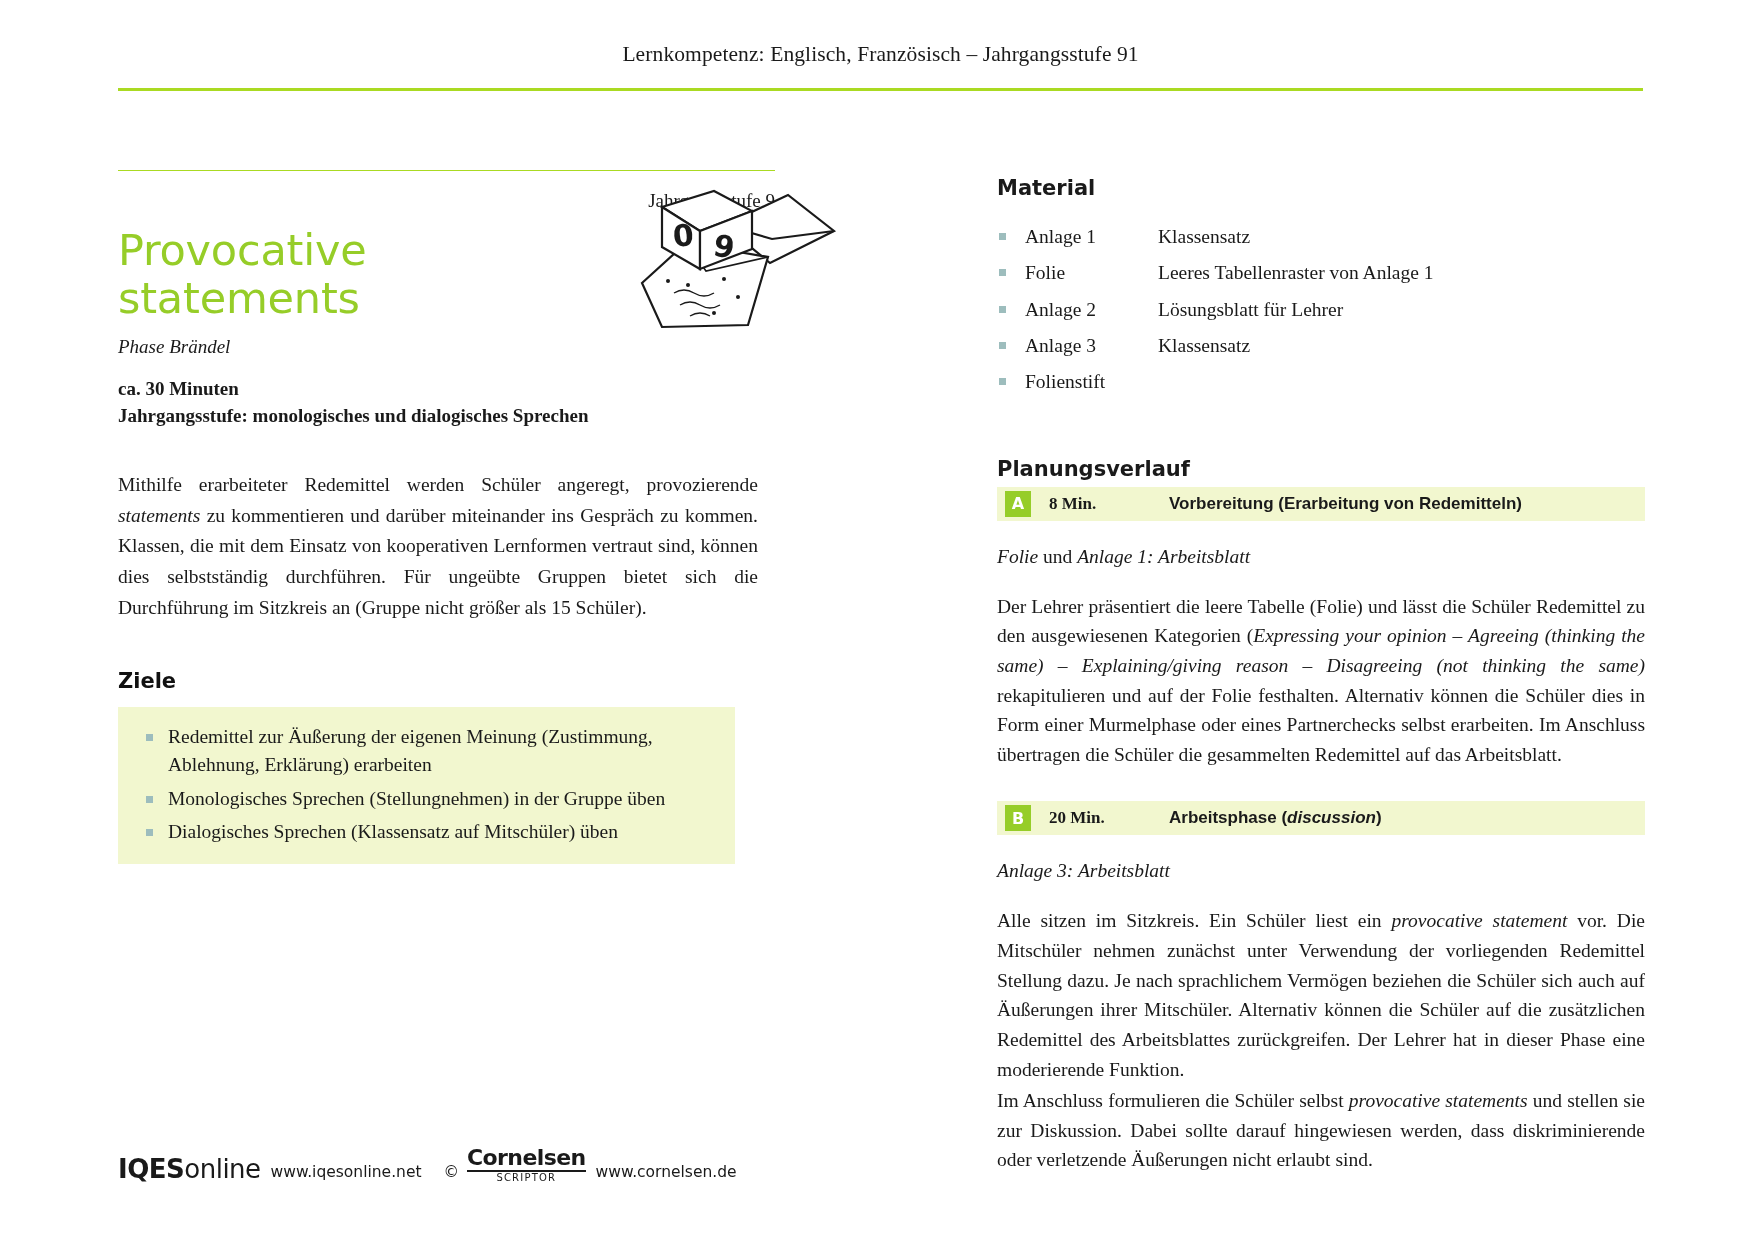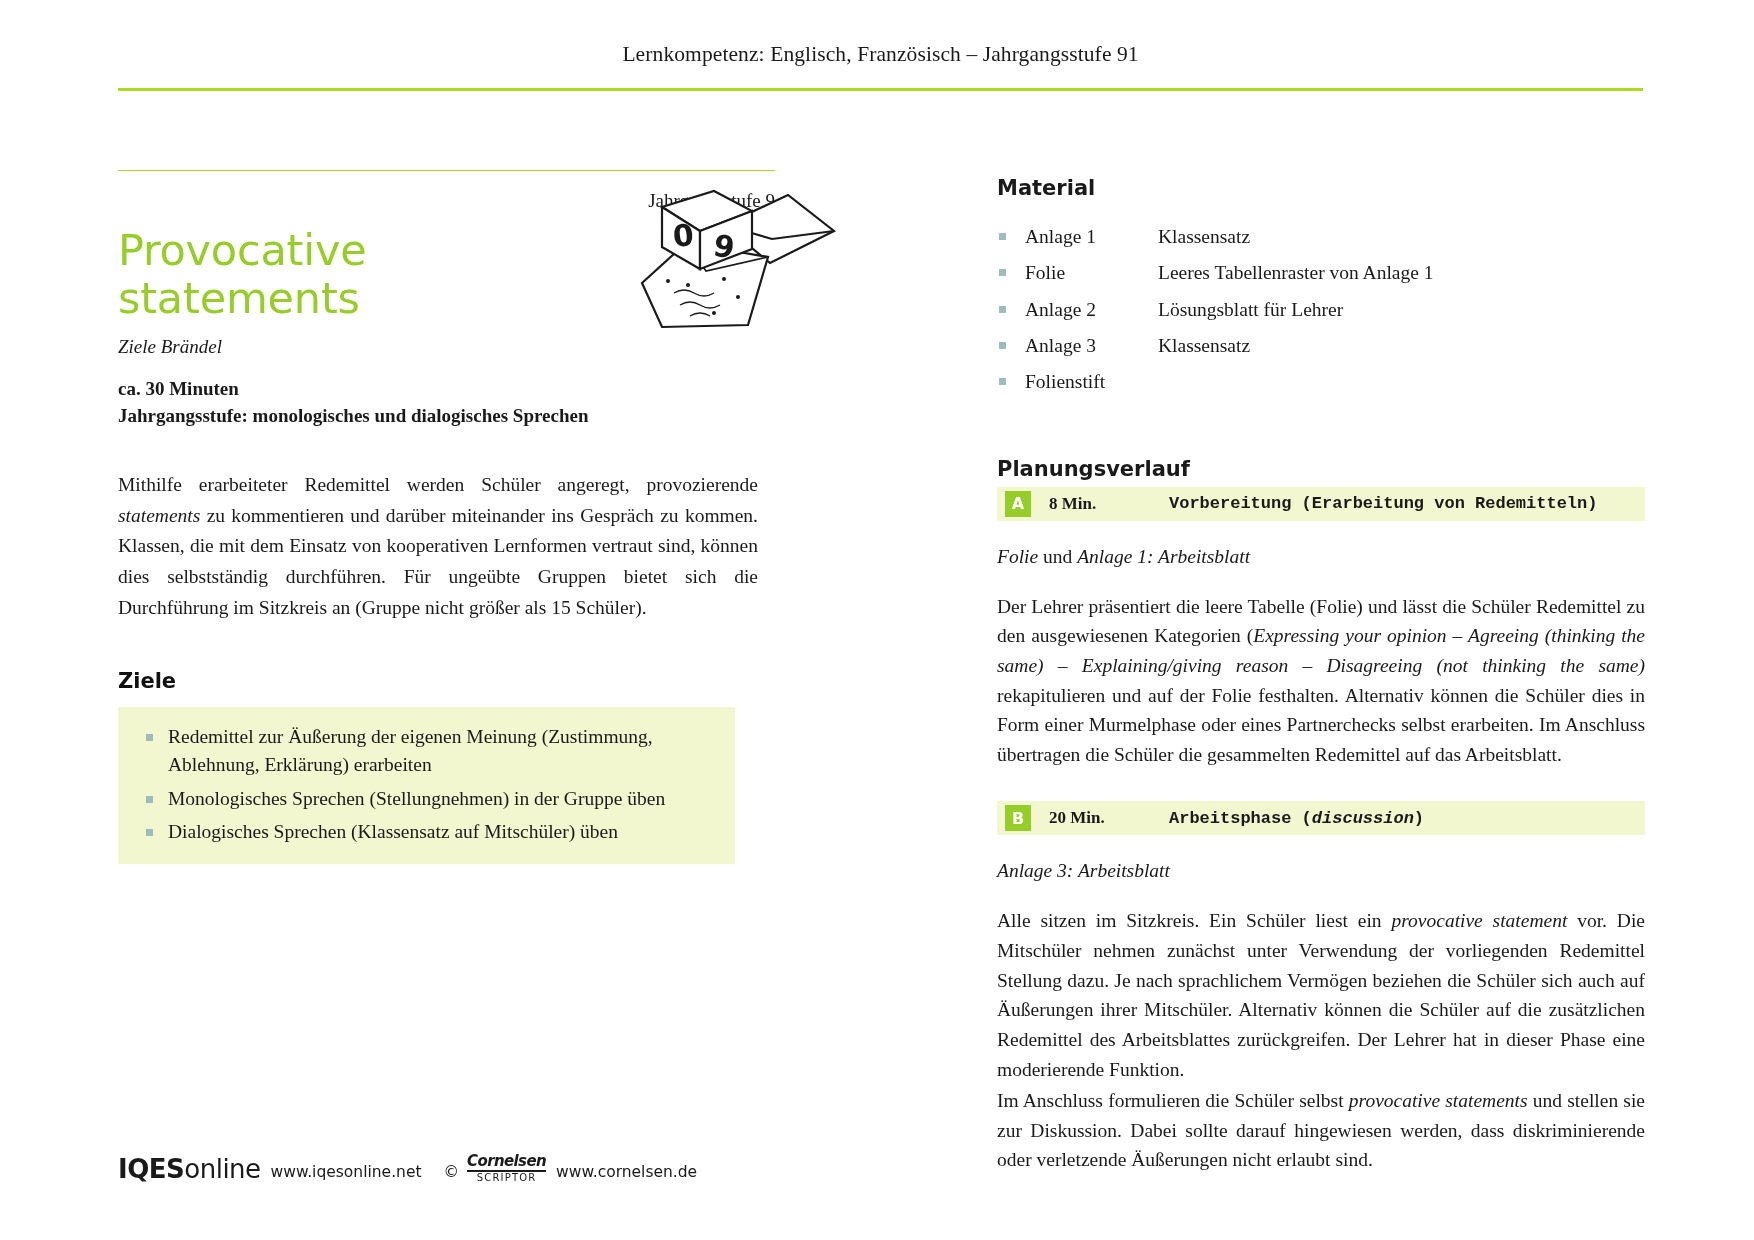--- a/index.html
+++ b/index.html
@@ -194,21 +194,21 @@
   }
   .phase-time {
     font-family: Liberation Serif, serif;
     font-weight: bold;
     font-size: 17px;
     margin-left: 18px;
     width: 120px;
     flex: 0 0 120px;
   }
   .phase-label {
-    font-family: Liberation Mono, monospace;
+    font-family: Liberation Sans, sans-serif;
     font-weight: bold;
     font-size: 17px;
   }
   .phase-label em { font-style: italic; }
 
   .attach-line {
     font-size: 19.5px;
     font-style: italic;
     margin: 25px 0 0 0;
   }
@@ -249,23 +249,22 @@
     margin-left: 22px;
     margin-bottom: 3px;
   }
   .cornelsen {
     margin-left: 8px;
     margin-bottom: 1px;
     text-align: center;
     line-height: 1;
   }
   .cornelsen .c1 {
-    font-size: 15px;
-    font-weight: bold;
-    font-style: italic;
+    font-size: 22px;
+    font-weight: bold;
     letter-spacing: -0.6px;
     display: block;
   }
   .cornelsen .cbar {
     display: block;
     width: 100%;
     height: 2px;
     background: #1a1a1a;
     margin: 1px 0 1px 0;
   }
@@ -302,21 +301,21 @@
 
   <div class="col-left">
     <div class="thin-rule"></div>
     <div class="kicker">Jahrgangsstufe 9</div>
 
     <div class="title">
       <span>Provocative</span><br>
       <span>statements</span>
     </div>
 
-    <div class="author">Ziele Brändel</div>
+    <div class="author">Phase Brändel</div>
 
     <div class="meta-line">ca. 30 Minuten</div>
     <div class="meta-line">Jahrgangsstufe: monologisches und dialogisches Sprechen</div>
 
     <div class="intro">
       Mithilfe erarbeiteter Redemittel werden Schüler angeregt, provozierende
       <em>statements</em> zu kommentieren und darüber miteinander ins Gespräch zu
       kommen. Klassen, die mit dem Einsatz von kooperativen Lernformen vertraut
       sind, können dies selbstständig durchführen. Für ungeübte Gruppen bietet
       sich die Durchführung im Sitzkreis an (Gruppe nicht größer als 15 Schüler).

